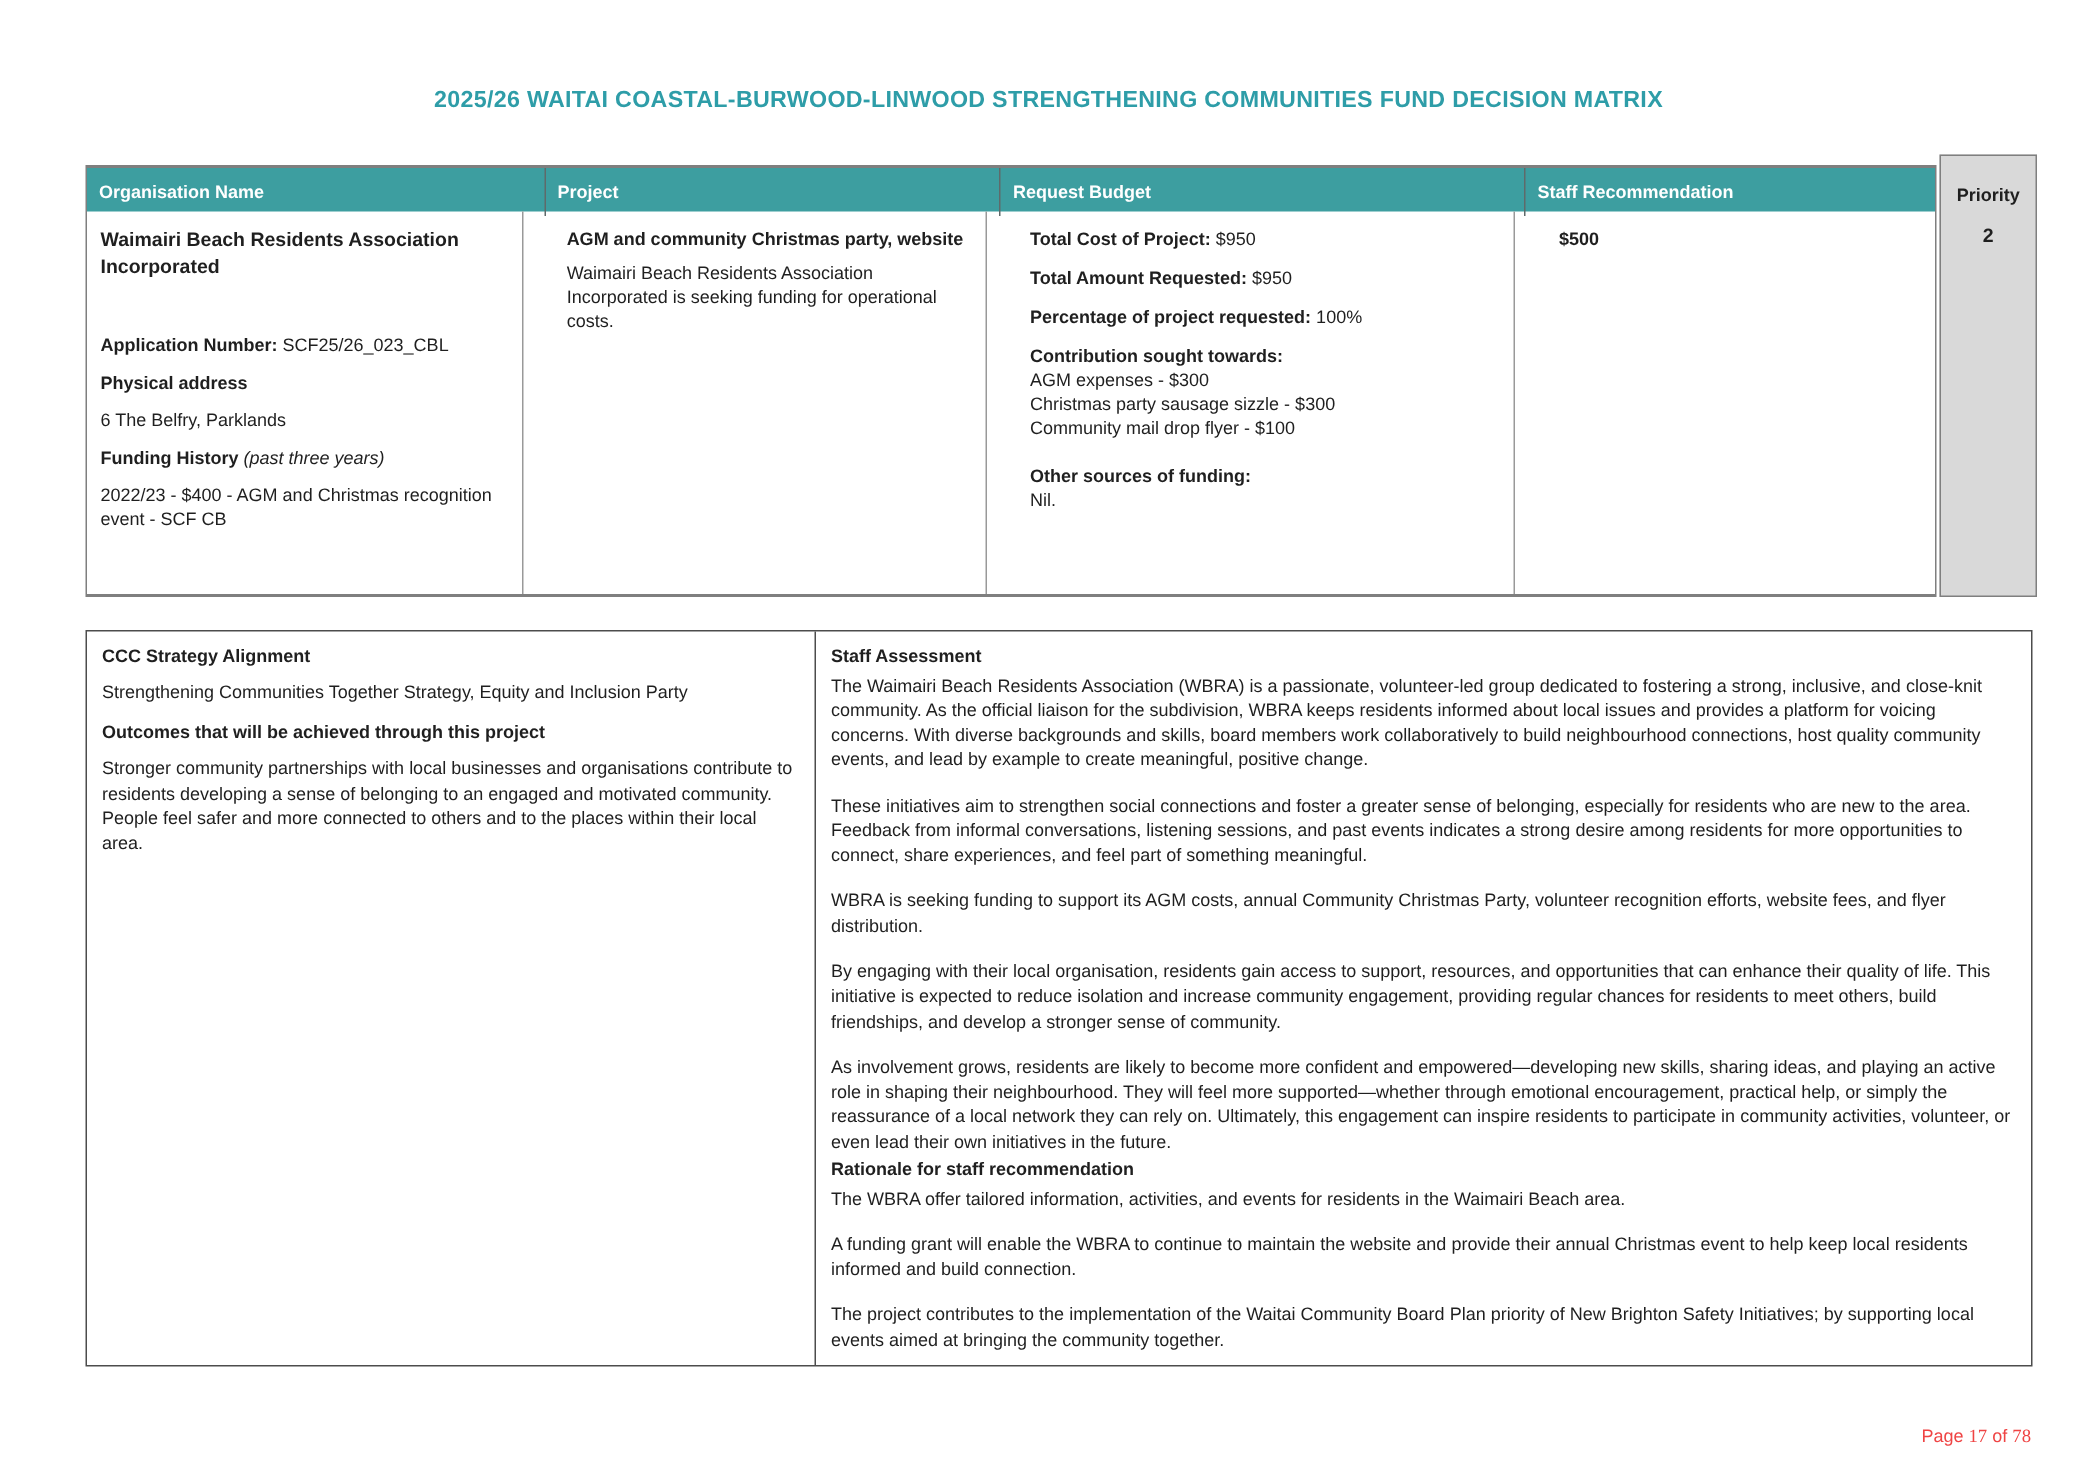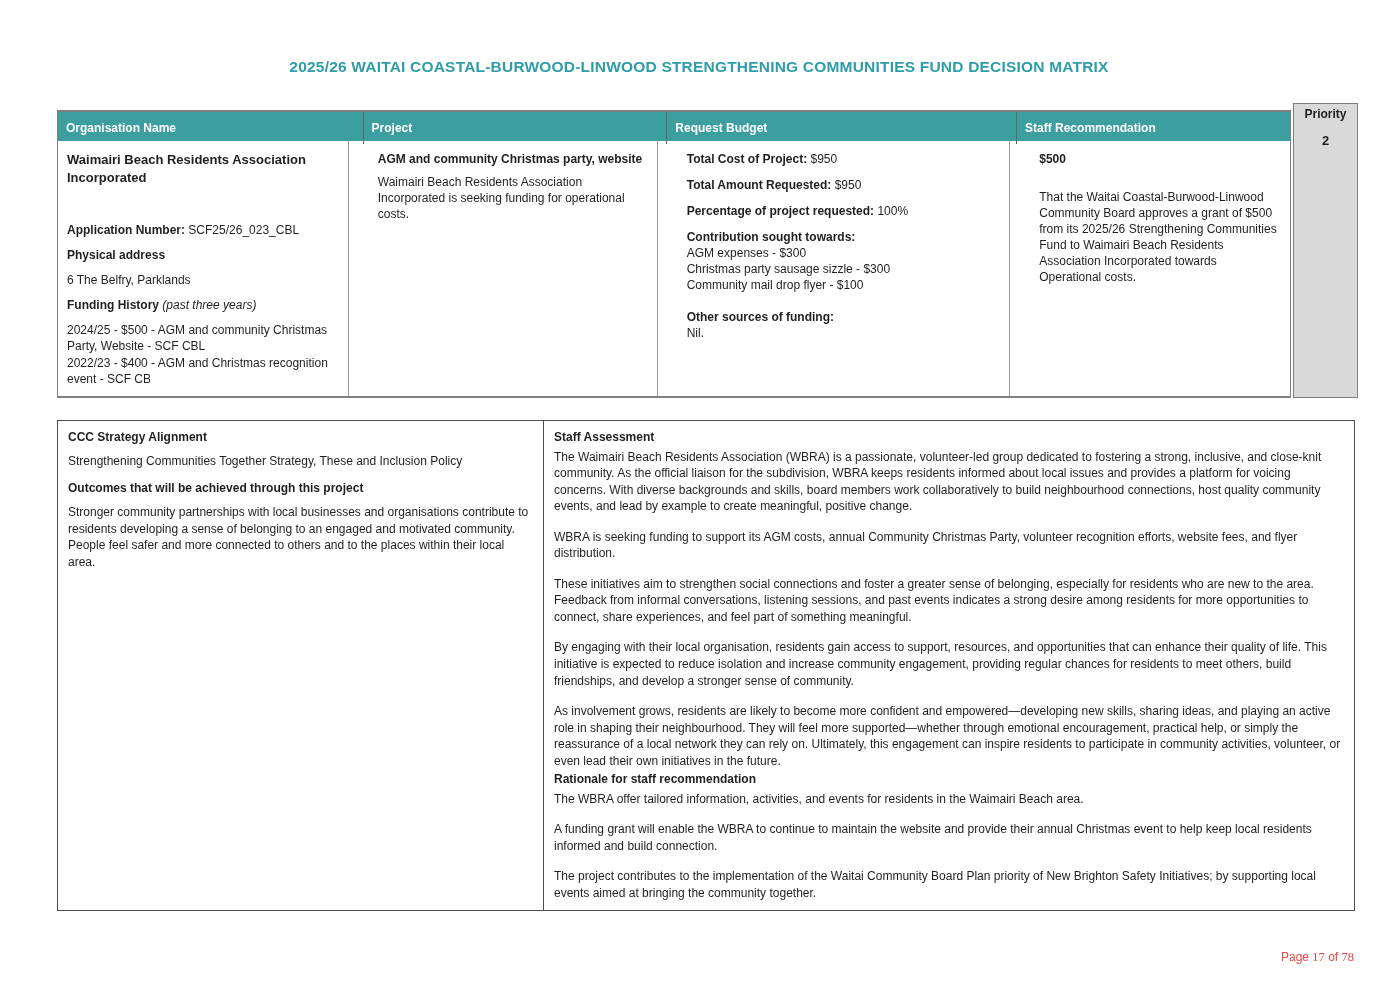--- a/index.html
+++ b/index.html
@@ -39,21 +39,21 @@
   .i { font-style:italic; }
   .proj-title { font-weight:700; margin:4px 0 7px; }
   .amount { font-weight:700; margin:4px 0 22px; }
   .spacer-line { height:15px; }
 
   .priority-col {
     position:absolute; left:1236px; top:0; width:65px; height:295px;
     box-sizing:border-box; background:#D9D9D9; border:1px solid #7f7f7f;
     text-align:center;
   }
-  .priority-label { font-size:12px; font-weight:700; padding-top:3px; }
+  .priority-label { font-size:12px; font-weight:700; padding-top:19px; }
   .priority-value { font-size:13px; font-weight:700; padding-top:12px; }
 
   
   .detail {
     position:absolute; left:57px; top:420px; width:1298px; min-height:442px;
     box-sizing:border-box; border:1px solid #4d4d4d; display:flex;
   }
   .detail-left {
     box-sizing:border-box; width:486px; border-right:1px solid #4d4d4d;
     padding:8px 10px; font-size:12px; line-height:1.37;
@@ -86,21 +86,20 @@
     </div>
     <div class="matrix-body">
 
       <div class="bcell c1">
         <div class="org-name">Waimairi Beach Residents Association Incorporated</div>
         <div class="para"><span class="b">Application Number:</span><span> SCF25/26_023_CBL</span></div>
         <div class="para b">Physical address</div>
         <div class="para">6 The Belfry, Parklands</div>
         <div class="para"><span class="b">Funding History</span><span class="i"> (past three years)</span></div>
         <div class="para">
-          <div>2024/25 - $500 - AGM and community Christmas Party, Website - SCF CBL</div>
           <div>2022/23 - $400 - AGM and Christmas recognition event - SCF CB</div>
         </div>
       </div>
 
       <div class="bcell c2">
         <div class="proj-title">AGM and community Christmas party, website</div>
         <div class="para">Waimairi Beach Residents Association Incorporated is seeking funding for operational costs.</div>
       </div>
 
       <div class="bcell c3">
@@ -115,44 +114,43 @@
         </div>
         <div class="spacer-line"></div>
         <div>
           <div class="b">Other sources of funding:</div>
           <div>Nil.</div>
         </div>
       </div>
 
       <div class="bcell c4">
         <div class="amount">$500</div>
-        <div class="para">That the Waitai Coastal-Burwood-Linwood Community Board approves a grant of $500 from its 2025/26 Strengthening Communities Fund to Waimairi Beach Residents Association Incorporated towards Operational costs.</div>
       </div>
 
     </div>
   </div>
 
   <div class="priority-col">
     <div class="priority-label">Priority</div>
     <div class="priority-value">2</div>
   </div>
 </div>
 
 <div class="detail">
   <div class="detail-left">
     <div class="sec-head">CCC Strategy Alignment</div>
-    <div class="dpara" style="margin-bottom:10px;">Strengthening Communities Together Strategy, These and Inclusion Policy</div>
+    <div class="dpara" style="margin-bottom:10px;">Strengthening Communities Together Strategy, Equity and Inclusion Party</div>
     <div class="sec-head">Outcomes that will be achieved through this project</div>
     <div class="dpara last">Stronger community partnerships with local businesses and organisations contribute to residents developing a sense of belonging to an engaged and motivated community. People feel safer and more connected to others and to the places within their local area.</div>
   </div>
   <div class="detail-right">
     <div class="sec-head tight">Staff Assessment</div>
     <p class="dpara">The Waimairi Beach Residents Association (WBRA) is a passionate, volunteer-led group dedicated to fostering a strong, inclusive, and close-knit community. As the official liaison for the subdivision, WBRA keeps residents informed about local issues and provides a platform for voicing concerns. With diverse backgrounds and skills, board members work collaboratively to build neighbourhood connections, host quality community events, and lead by example to create meaningful, positive change.</p>
+    <p class="dpara">These initiatives aim to strengthen social connections and foster a greater sense of belonging, especially for residents who are new to the area. Feedback from informal conversations, listening sessions, and past events indicates a strong desire among residents for more opportunities to connect, share experiences, and feel part of something meaningful.</p>
     <p class="dpara">WBRA is seeking funding to support its AGM costs, annual Community Christmas Party, volunteer recognition efforts, website fees, and flyer distribution.</p>
-    <p class="dpara">These initiatives aim to strengthen social connections and foster a greater sense of belonging, especially for residents who are new to the area. Feedback from informal conversations, listening sessions, and past events indicates a strong desire among residents for more opportunities to connect, share experiences, and feel part of something meaningful.</p>
     <p class="dpara">By engaging with their local organisation, residents gain access to support, resources, and opportunities that can enhance their quality of life. This initiative is expected to reduce isolation and increase community engagement, providing regular chances for residents to meet others, build friendships, and develop a stronger sense of community.</p>
     <p class="dpara" style="margin-bottom:2px;">As involvement grows, residents are likely to become more confident and empowered—developing new skills, sharing ideas, and playing an active role in shaping their neighbourhood. They will feel more supported—whether through emotional encouragement, practical help, or simply the reassurance of a local network they can rely on. Ultimately, this engagement can inspire residents to participate in community activities, volunteer, or even lead their own initiatives in the future.</p>
     <div class="sec-head tight">Rationale for staff recommendation</div>
     <p class="dpara">The WBRA offer tailored information, activities, and events for residents in the Waimairi Beach area.</p>
     <p class="dpara">A funding grant will enable the WBRA to continue to maintain the website and provide their annual Christmas event to help keep local residents informed and build connection.</p>
     <p class="dpara last">The project contributes to the implementation of the Waitai Community Board Plan priority of New Brighton Safety Initiatives; by supporting local events aimed at bringing the community together.</p>
   </div>
 </div>
 
 <div class="footer">

